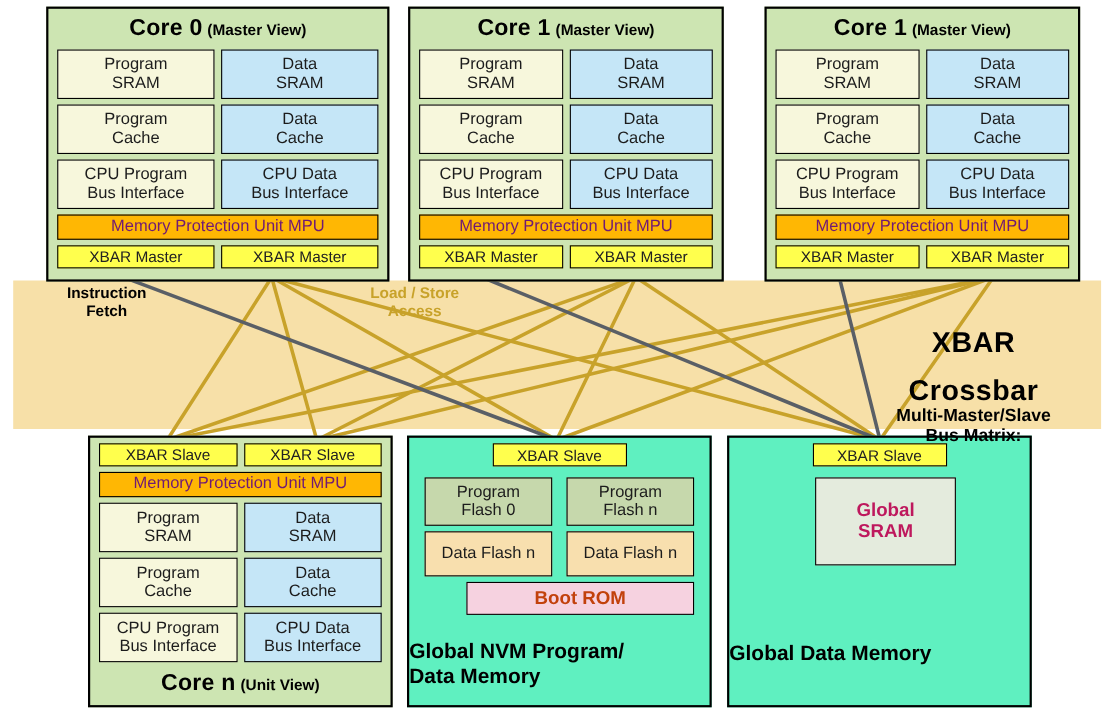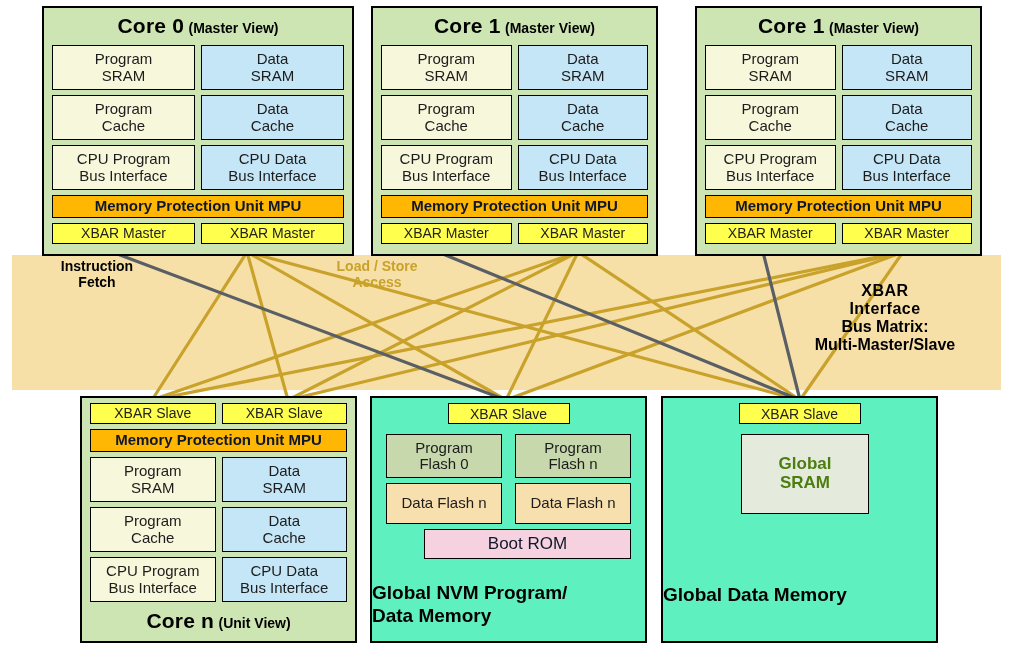--- a/index.html
+++ b/index.html
@@ -28,22 +28,23 @@
   .xbar-title {
     position: absolute;
     right: 14px; top: 282px;
     width: 230px;
     text-align: center;
     color: #000;
     z-index: 6;
     line-height: 1.12;
   }
   .xbar-title .big {
-    font-size: 16px; font-weight: bold; letter-spacing: 0.5px;
+    font-size: 26px; font-weight: bold; letter-spacing: 0.5px;
     display: block;
+    margin-top: 15px;
   }
   .xbar-title .small {
     font-size: 16px; font-weight: bold;
     display: block;
   }
   .band-label {
     position: absolute;
     z-index: 6;
     font-size: 14px;
     font-weight: bold;
@@ -104,35 +105,35 @@
     text-align: center;
     line-height: 1.1;
     font-size: 15px;
     color: #1c1c1c;
     font-weight: normal;
   }
   .cell.prog  { background: #f7f7dc; }
   .cell.data  { background: #c5e6f7; }
   .cell.mpu   {
     background: #ffb703;
-    font-weight: bold;
+    font-weight: normal;
     font-size: 15px;
-    color: #0f172a;
+    color: #701a75;
     border: 1.5px solid #000;
   }
   .cell.xbar  {
     background: #ffff4d;
     font-size: 14px;
     color: #222;
     border: 1.5px solid #000;
   }
   .cell.flash { background: #c6d8ac; font-size: 15px; }
   .cell.dflash{ background: #f8dfae; font-size: 15px; }
-  .cell.rom   { background: #f6d2e0; font-weight: normal; font-size: 17px; color:#0f172a;margin-left:38px;}
-  .cell.gsram { background: #e4ebdd; font-weight: bold; font-size: 17px; color:#4d7c0f; }
+  .cell.rom   { background: #f6d2e0; font-weight: bold; font-size: 17px; color:#c2410c;margin-left:38px;}
+  .cell.gsram { background: #e4ebdd; font-weight: bold; font-size: 17px; color:#be185d; }
 
   .stack {
     position: absolute;
     left: 8px; right: 8px;
   }
   .stack > * { margin-bottom: 5px; }
 
   .mem-title {
     position: absolute;
     left: 0; right: 0;
@@ -186,23 +187,23 @@
     <g stroke="#5a5f66" stroke-width="3.2" fill="none" stroke-linecap="round">
 
       <line x1="112" y1="252" x2="506" y2="400"></line>
       <line x1="438" y1="252" x2="800" y2="400"></line>
       <line x1="763" y1="252" x2="800" y2="400"></line>
     </g>
   </svg>
 
   <div class="xbar-title">
     <span class="big">XBAR</span>
-    <span class="big">Interface</span>
+    <span class="big">Crossbar</span>
+    <span class="small">Multi-Master/Slave</span>
     <span class="small">Bus Matrix:</span>
-    <span class="small">Multi-Master/Slave</span>
   </div>
 
   <div class="band-label" id="label-load-store">Load / Store<br>Access</div>
   <div class="band-label" id="label-instruction-fetch">Instruction<br>Fetch</div>
 
   <div class="panel core" style="left:42px; top:6px; width:312px; height:250px;">
     <div class="panel-title" style="margin-top:6px;">
       <span class="tmain">Core 0</span>
       <span class="tsub">(Master View)</span>
     </div>

